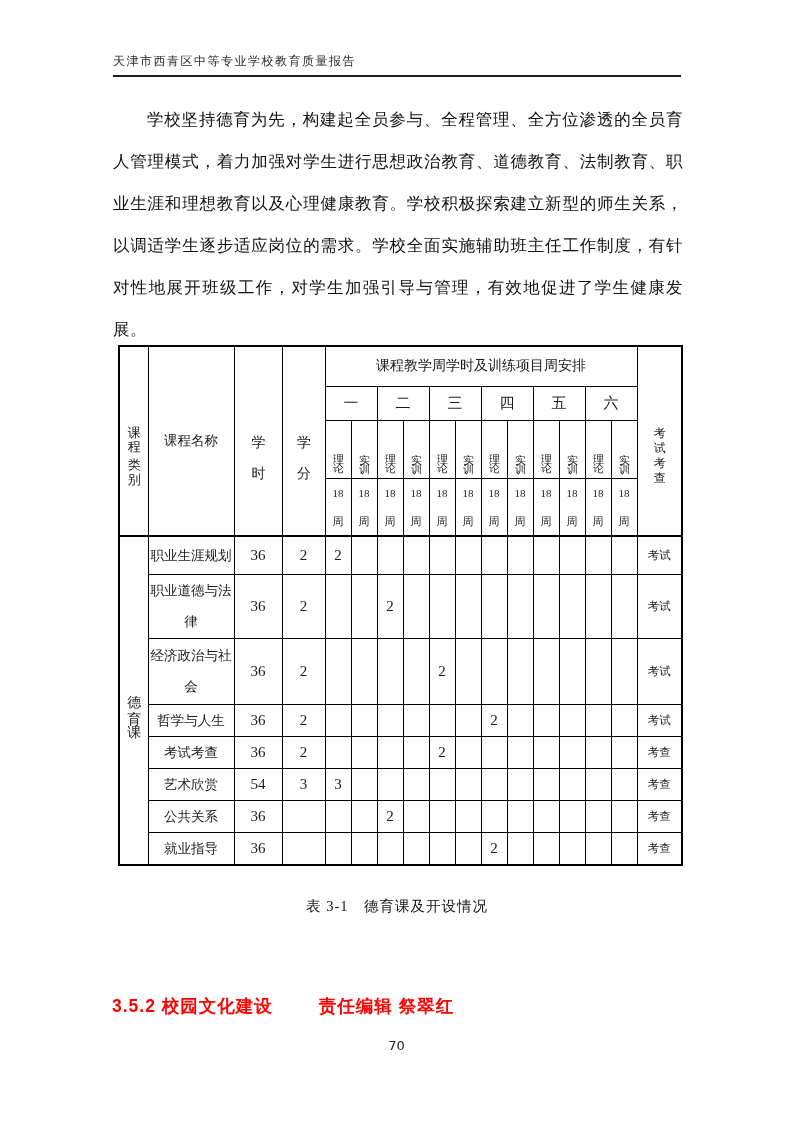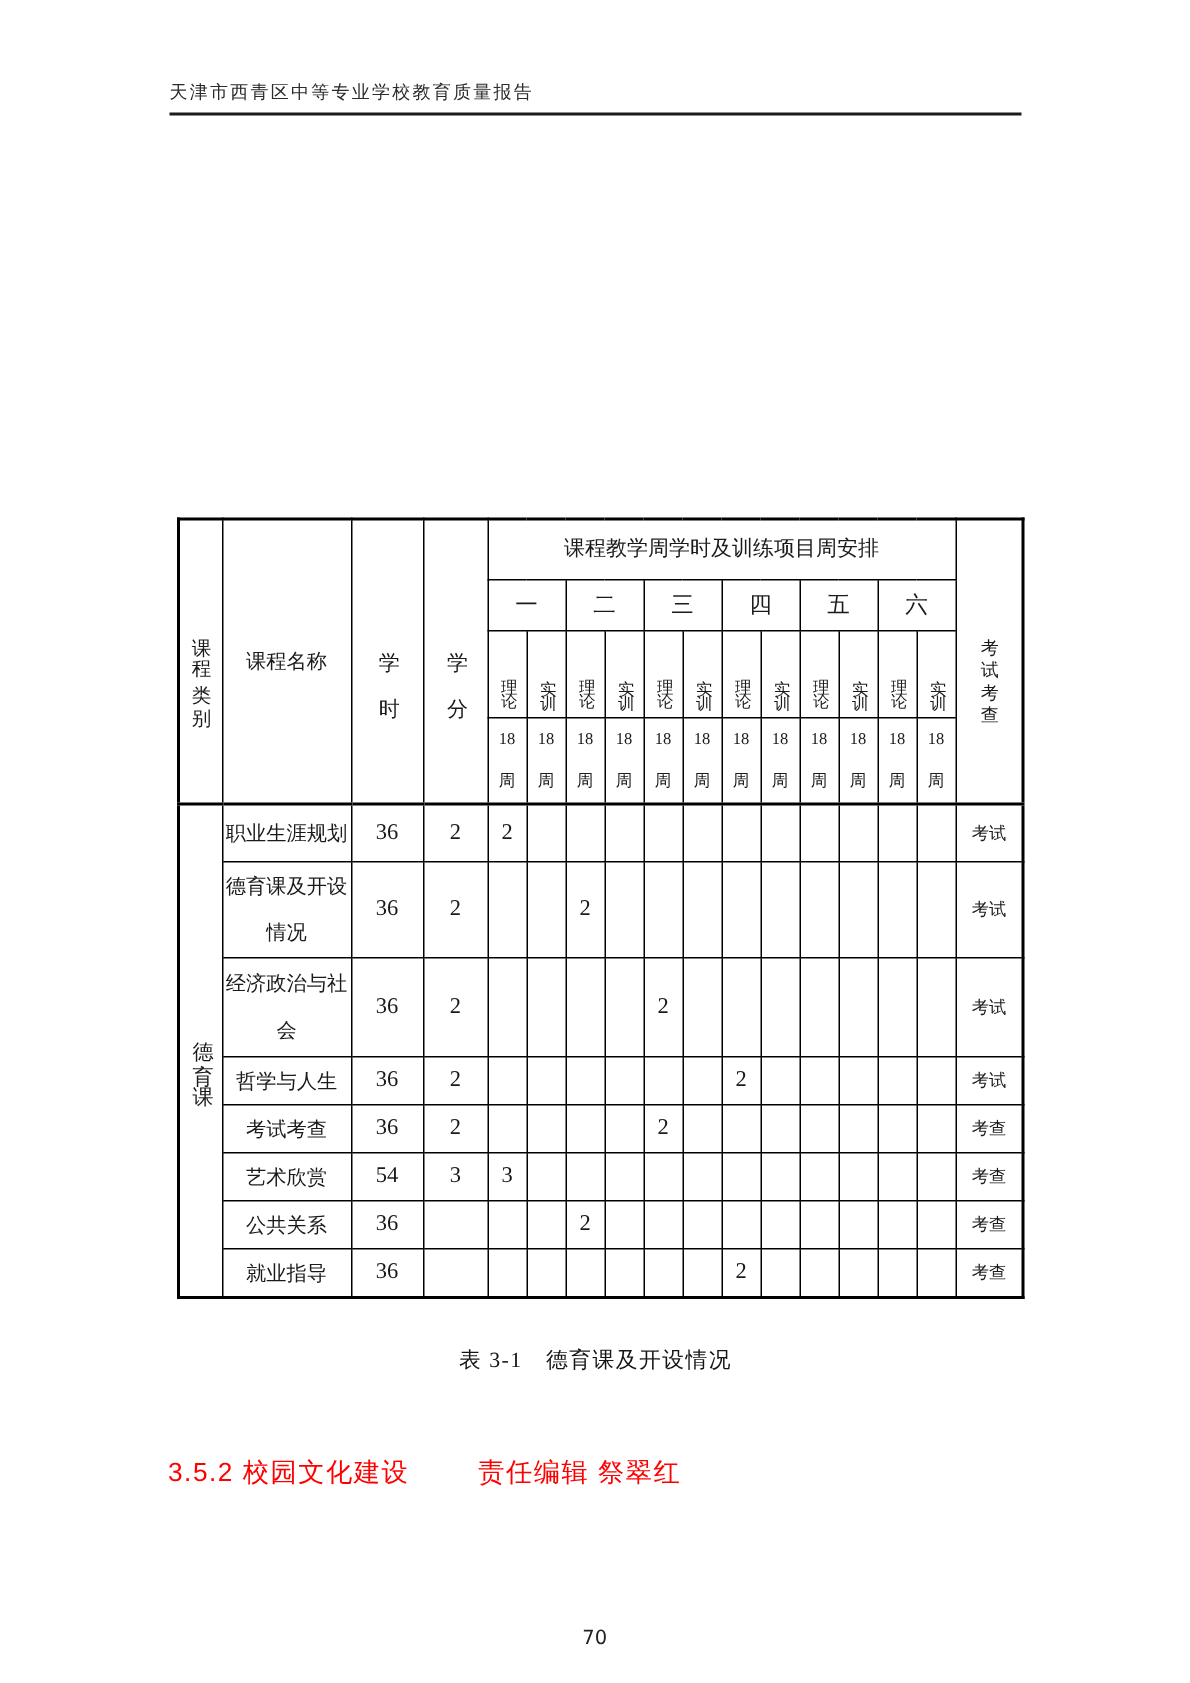--- a/index.html
+++ b/index.html
@@ -50,41 +50,42 @@
   .cname { text-align:left; padding-left:8px; font-size:13.5px; line-height:2.3; }
   .num  { font-size:15px; }
   .top  { vertical-align:top; padding-top:7px; }
   .exam-cell { font-size:11.5px; }
 
   .caption {
     position:absolute; left:113px; width:568px; top:897px;
     text-align:center; font-size:14.5px; color:#151515; letter-spacing:1px;
   }
   .section-heading {
-    position:absolute; left:112px; top:969px;
+    position:absolute; left:112px; top:994px;
     font-family:"Liberation Sans","DejaVu Sans",sans-serif;
-    font-weight:normal; font-size:17.5px; color:#fe0000; letter-spacing:1px;
+    font-weight:bold; font-size:17.5px; color:#fe0000; letter-spacing:1px;
     white-space:nowrap;
   }
   .section-heading .editor { margin-left:46px; }
   .page-number {
     position:absolute; left:0; width:793px; top:1038px; text-align:center;
     font-family:"DejaVu Sans","Liberation Sans",sans-serif;
-    font-size:13px; color:#222;margin-top:47px;
+    font-size:13px; color:#222;
   }
 </style>
 </head>
 <body>
 
 <div class="page">
 
   <div class="doc-header">
     <span>天津市西青区中等专业学校教育质量报告</span>
   </div>
 
+  <div class="paragraph">学校坚持德育为先，构建起全员参与、全程管理、全方位渗透的全员育人管理模式，着力加强对学生进行思想政治教育、道德教育、法制教育、职业生涯和理想教育以及心理健康教育。学校积极探索建立新型的师生关系，以调适学生逐步适应岗位的需求。学校全面实施辅助班主任工作制度，有针对性地展开班级工作，对学生加强引导与管理，有效地促进了学生健康发展。</div>
 
   <table class="course-table">
     <colgroup>
       <col style="width:29px">
         <col style="width:86px">
         <col style="width:48px">
         <col style="width:43px">
       <col style="width:26px">
         <col style="width:26px">
         <col style="width:26px">
@@ -159,21 +160,21 @@
         <td class="num"></td>
         <td class="num"></td>
         <td class="num"></td>
         <td class="num"></td>
         <td class="num"></td>
         <td class="num"></td>
         <td class="num"></td>
         <td class="exam-cell">考试</td>
       </tr>
       <tr class="br-2">
-        <td class="cname">德育课及开设情况</td>
+        <td class="cname">职业道德与法律</td>
         <td class="num top">36</td>
         <td class="num top">2</td>
         <td class="num top"></td>
         <td class="num top"></td>
         <td class="num top">2</td>
         <td class="num top"></td>
         <td class="num top"></td>
         <td class="num top"></td>
         <td class="num top"></td>
         <td class="num top"></td>

